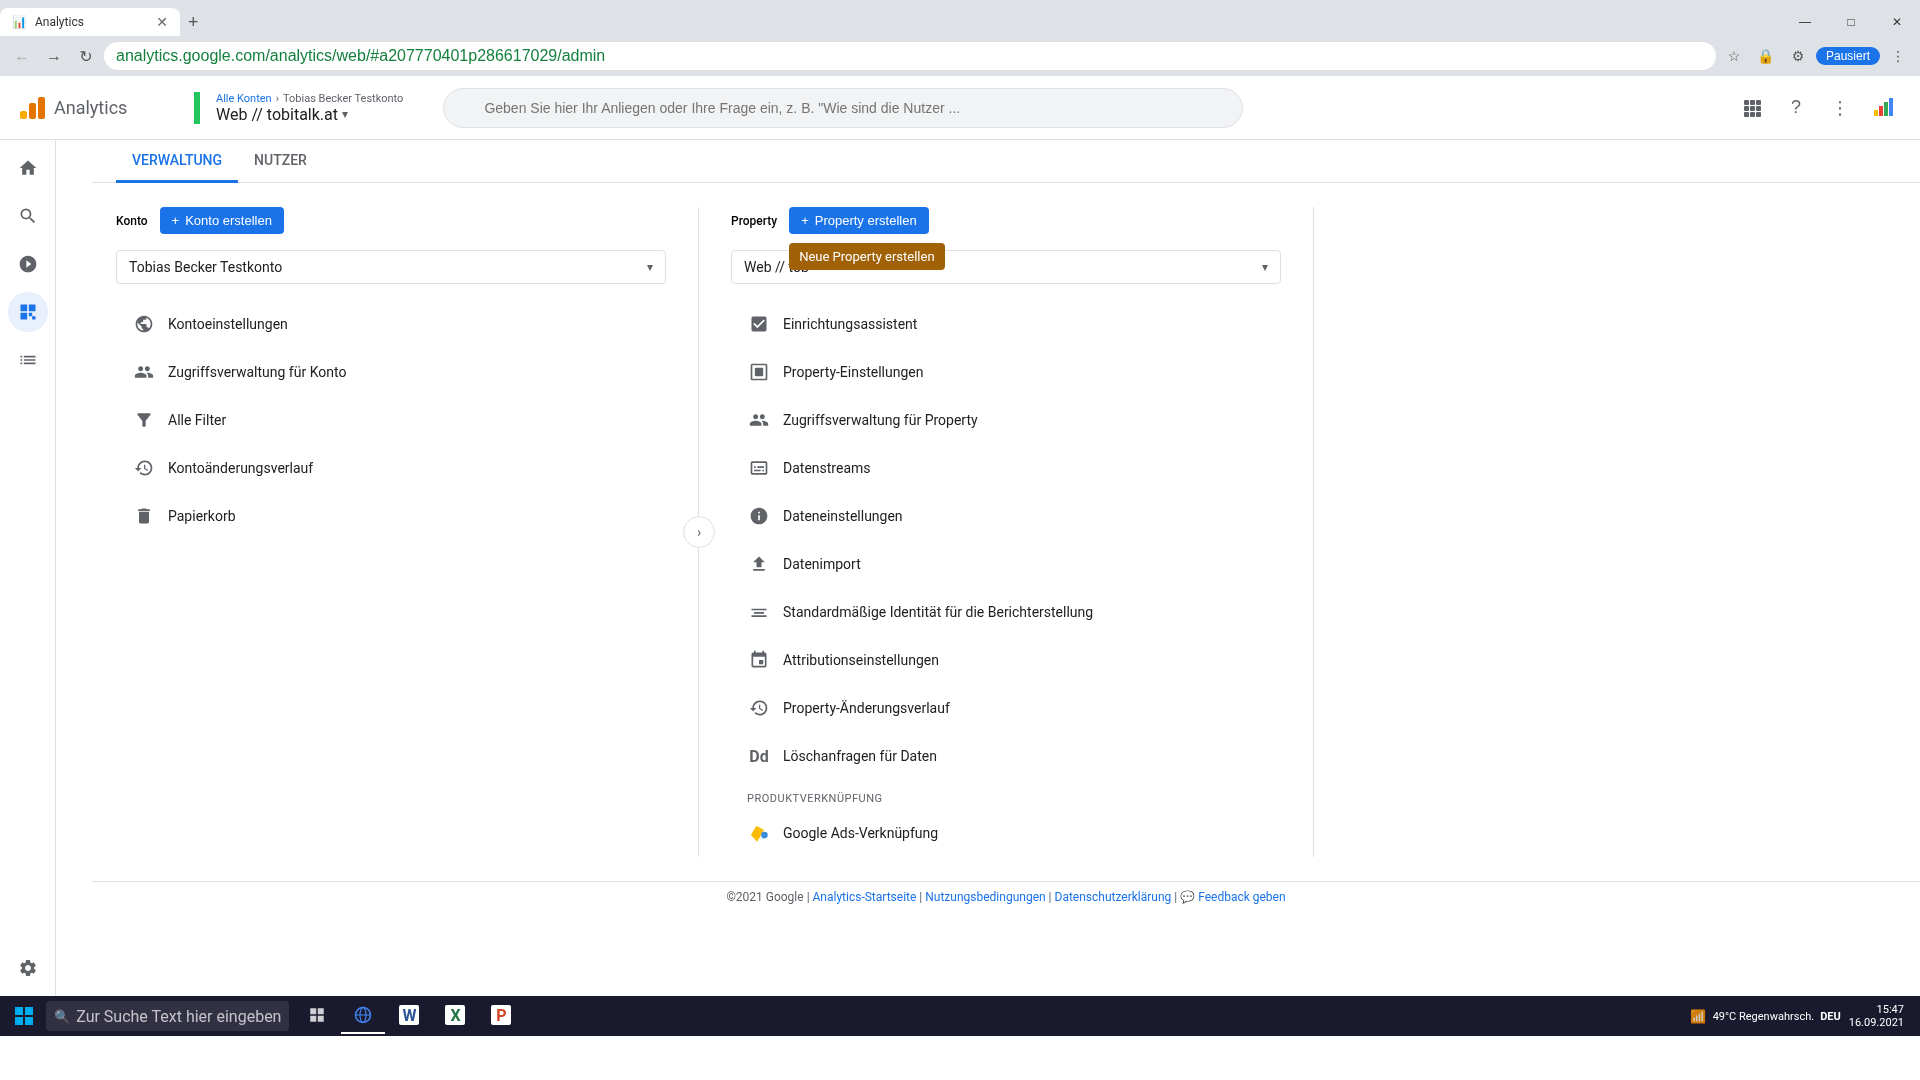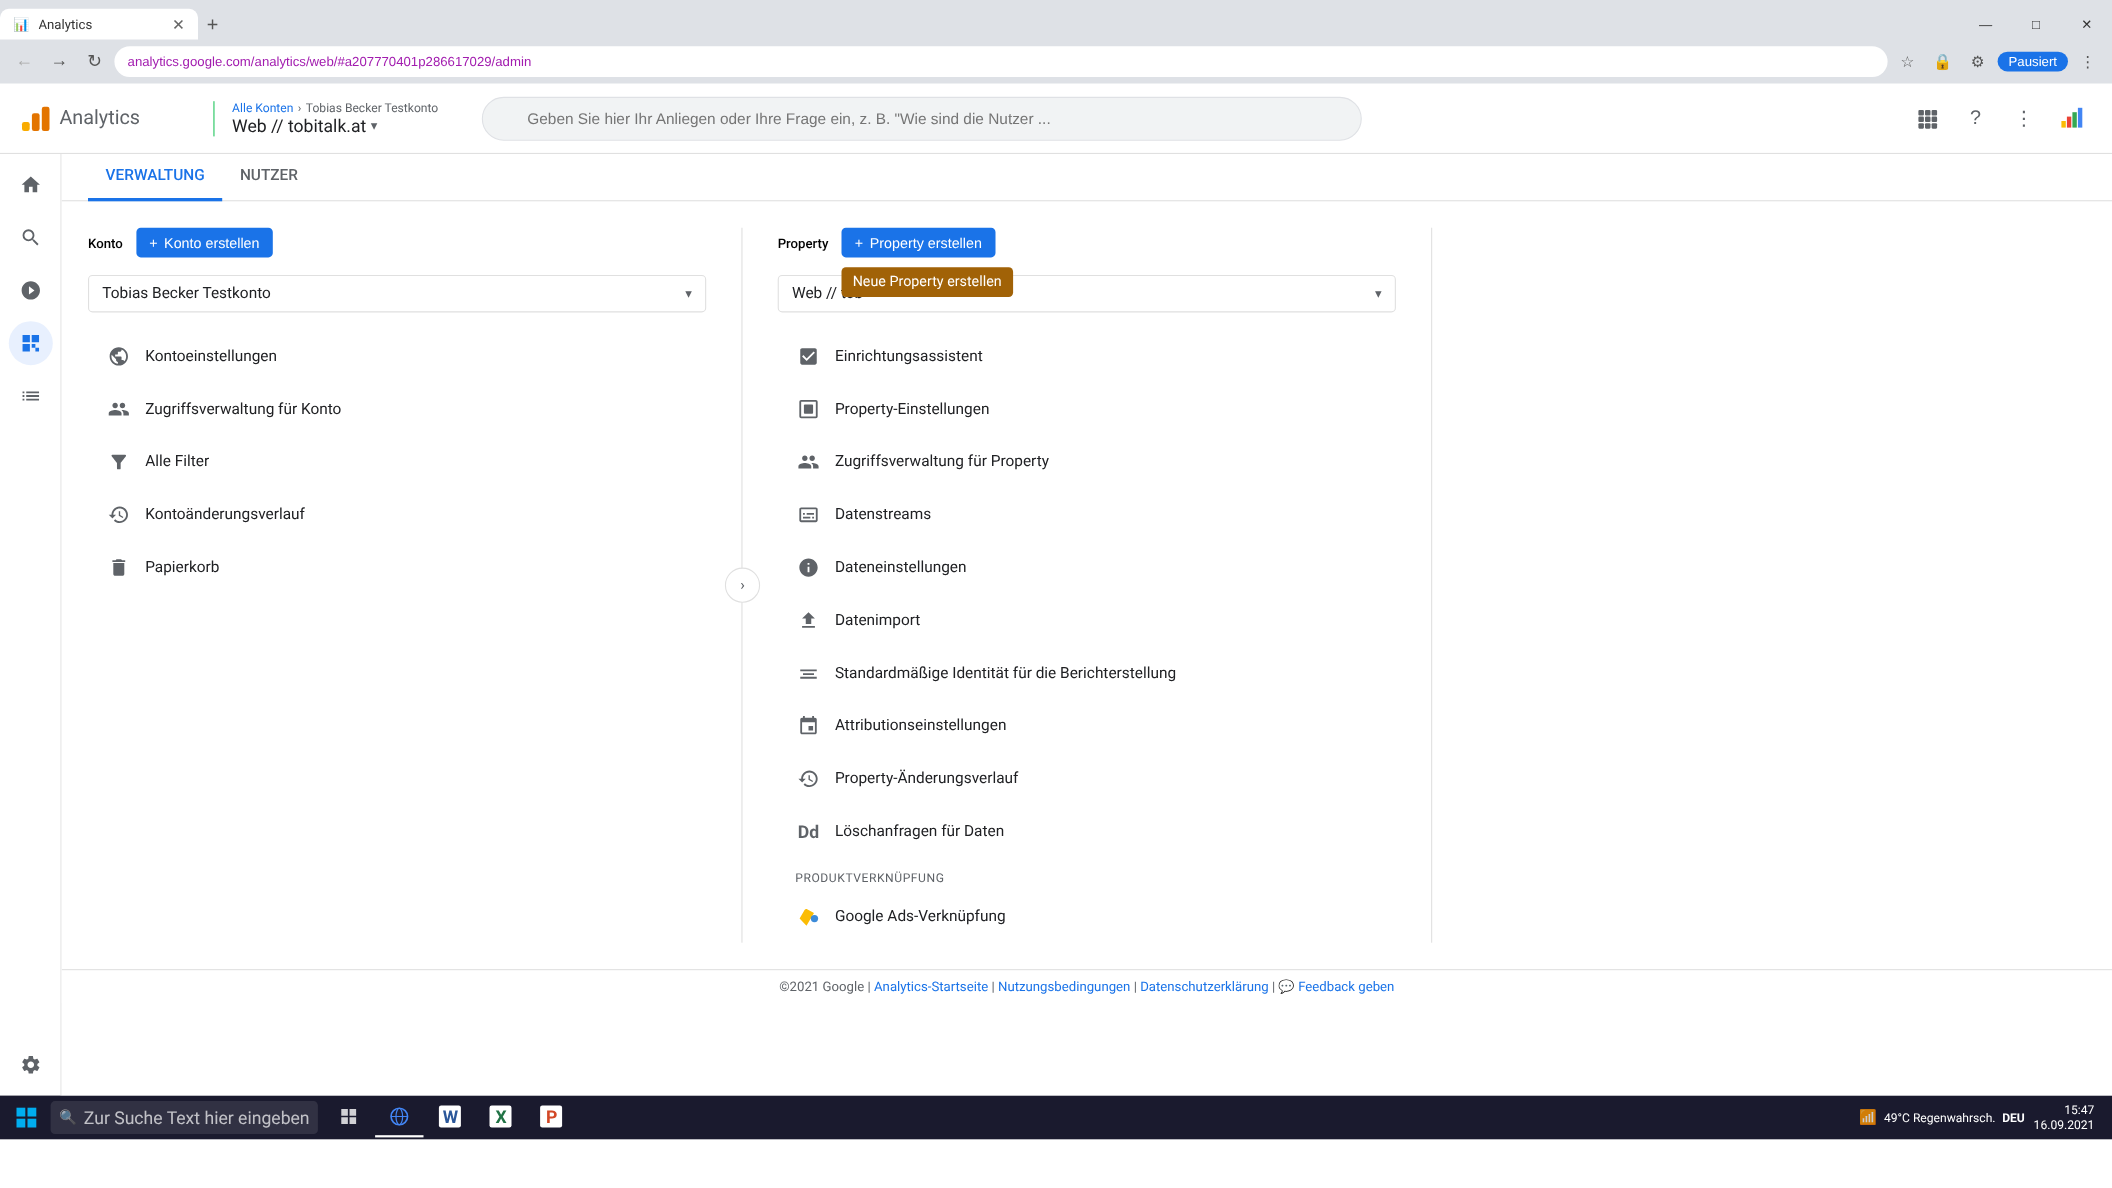--- a/index.html
+++ b/index.html
@@ -12,45 +12,45 @@
     .tab-title { flex: 1; overflow: hidden; text-overflow: ellipsis; white-space: nowrap; }
     .tab-close { cursor: pointer; color: #666; font-size: 14px; }
     .new-tab-btn { background: none; border: none; cursor: pointer; padding: 4px 8px; color: #555; font-size: 18px; }
     .tab-spacer { flex: 1; }
     .window-controls { display: flex; align-items: center; gap: 0; }
     .win-btn { width: 46px; height: 28px; display: flex; align-items: center; justify-content: center; cursor: pointer; font-size: 12px; color: #333; border: none; background: none; }
 
     .address-bar-row { display: flex; align-items: center; background: #dee1e6; padding: 4px 8px; gap: 4px; height: 40px; }
     .nav-btn { background: none; border: none; cursor: pointer; width: 28px; height: 28px; border-radius: 50%; display: flex; align-items: center; justify-content: center; color: #555; font-size: 16px; }
     .nav-btn.disabled { color: #aaa; cursor: default; }
-    .address-input { flex: 1; height: 28px; border: none; border-radius: 14px; background: #fff; padding: 0 12px; font-size: 12px; color: #a21caf; outline: none; }
+    .address-input { flex: 1; height: 28px; border: none; border-radius: 14px; background: #fff; padding: 0 12px; font-size: 16px; color: #15803d; outline: none; }
     .browser-icons { display: flex; align-items: center; gap: 4px; }
     .browser-icon-btn { background: none; border: none; cursor: pointer; width: 28px; height: 28px; border-radius: 50%; display: flex; align-items: center; justify-content: center; color: #555; font-size: 14px; }
     .profile-btn { background: #1a73e8; color: #fff; border: none; border-radius: 14px; padding: 2px 10px; font-size: 12px; cursor: pointer; display: flex; align-items: center; gap: 4px; }
 
     
     .app { width: 1920px; height: 920px; display: flex; flex-direction: column; background: #fff; }
 
     
     .app-header { display: flex; align-items: center; height: 64px; padding: 0 16px; border-bottom: 1px solid #e0e0e0; gap: 8px; }
     .app-logo { display: flex; align-items: center; gap: 8px; min-width: 170px; }
     .app-name { font-size: 18px; color: #5f6368; font-weight: 400; }
-    .breadcrumb-area { display: flex; flex-direction: column; padding: 0 16px; border-left: 1px solid #22c55e; }
+    .breadcrumb-area { display: flex; flex-direction: column; padding: 0 16px; border-left: 6px solid #22c55e; }
     .breadcrumb-top { font-size: 11px; color: #5f6368; display: flex; align-items: center; gap: 4px; }
     .breadcrumb-main { display: flex; align-items: center; gap: 4px; }
     .breadcrumb-main-text { font-size: 16px; color: #202124; font-weight: 400; }
     .dropdown-arrow { font-size: 12px; color: #5f6368; }
     .search-input { width: 100%; height: 40px; border: 1px solid #dfe1e5; border-radius: 24px; padding: 0 16px 0 40px; font-size: 14px; color: #5f6368; outline: none; background: #f1f3f4; position: relative; }
     .search-wrapper { position: relative; }
     .search-icon-pos { position: absolute; left: 12px; top: 50%; transform: translateY(-50%); color: #9aa0a6; font-size: 16px; }
     .header-actions { display: flex; align-items: center; gap: 4px; margin-left: auto; }
     .header-icon-btn { background: none; border: none; cursor: pointer; width: 40px; height: 40px; border-radius: 50%; display: flex; align-items: center; justify-content: center; color: #5f6368; font-size: 18px; }
 
     
-    .app-body { display: flex; flex: 1; overflow: hidden; }
+    .app-body { display: flex; flex: 1; overflow: hidden; gap: 36px; }
     .left-nav { width: 56px; border-right: 1px solid #e0e0e0; display: flex; flex-direction: column; align-items: center; padding: 8px 0; gap: 8px; }
     .left-nav-icon { width: 40px; height: 40px; border-radius: 50%; display: flex; align-items: center; justify-content: center; cursor: pointer; color: #5f6368; font-size: 20px; }
     .left-nav-icon.active { background: #e8f0fe; color: #1a73e8; }
     .left-nav-bottom { margin-top: auto; }
 
     .main-content { flex: 1; overflow-y: auto; background: #fff; }
 
     
     .content-tabs { display: flex; border-bottom: 1px solid #e0e0e0; padding: 0 24px; }
     .content-tab { padding: 12px 16px; font-size: 14px; color: #5f6368; cursor: pointer; border-bottom: 3px solid transparent; margin-bottom: -1px; font-weight: 500; }

